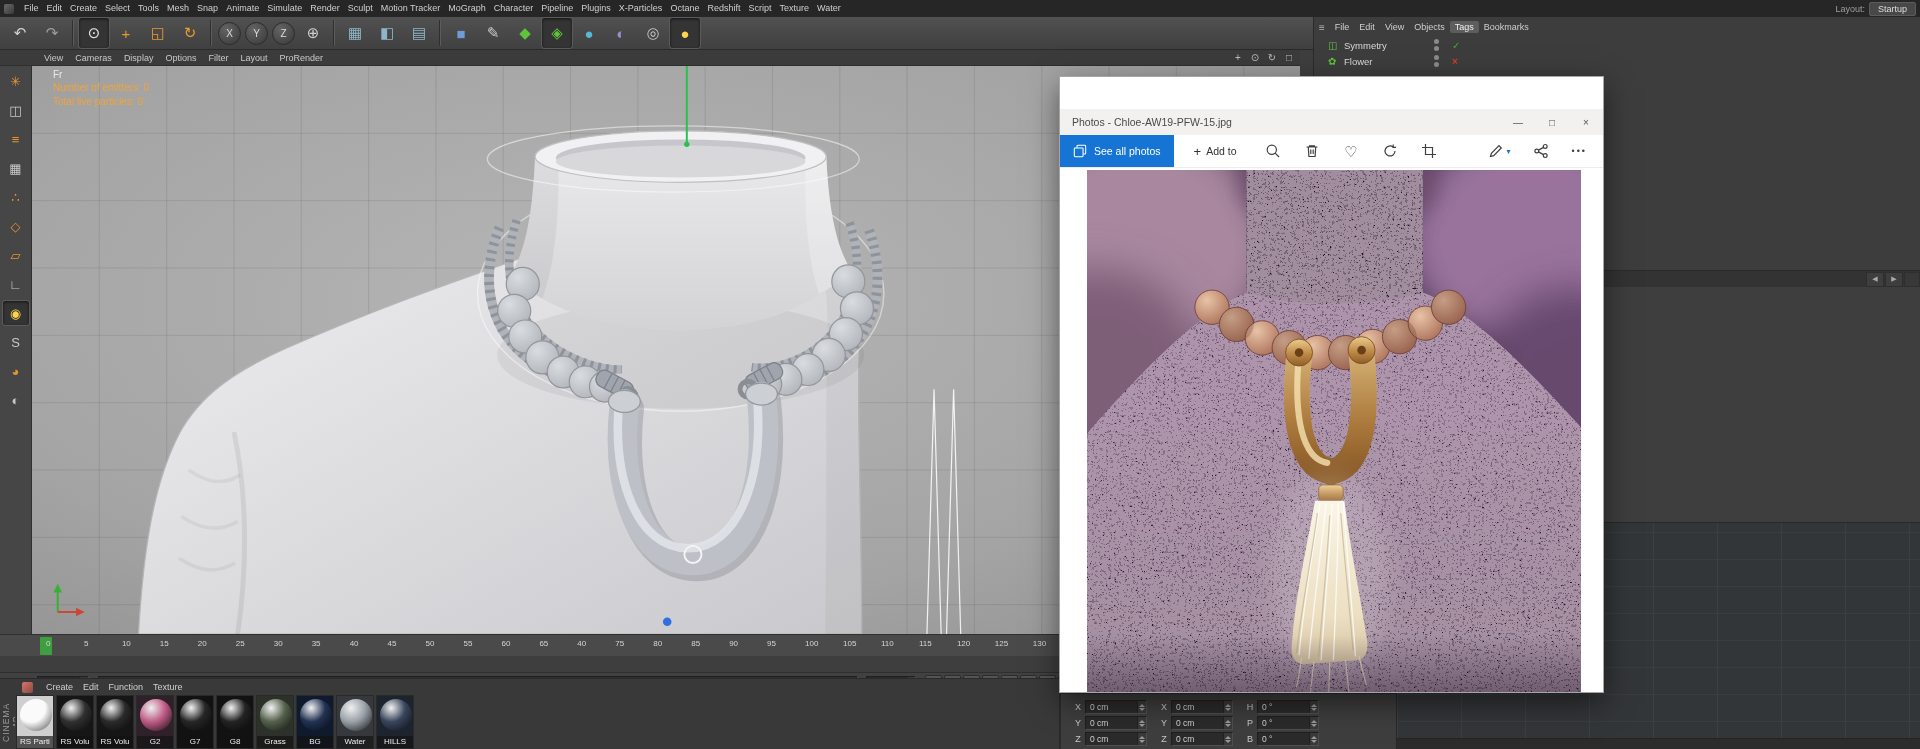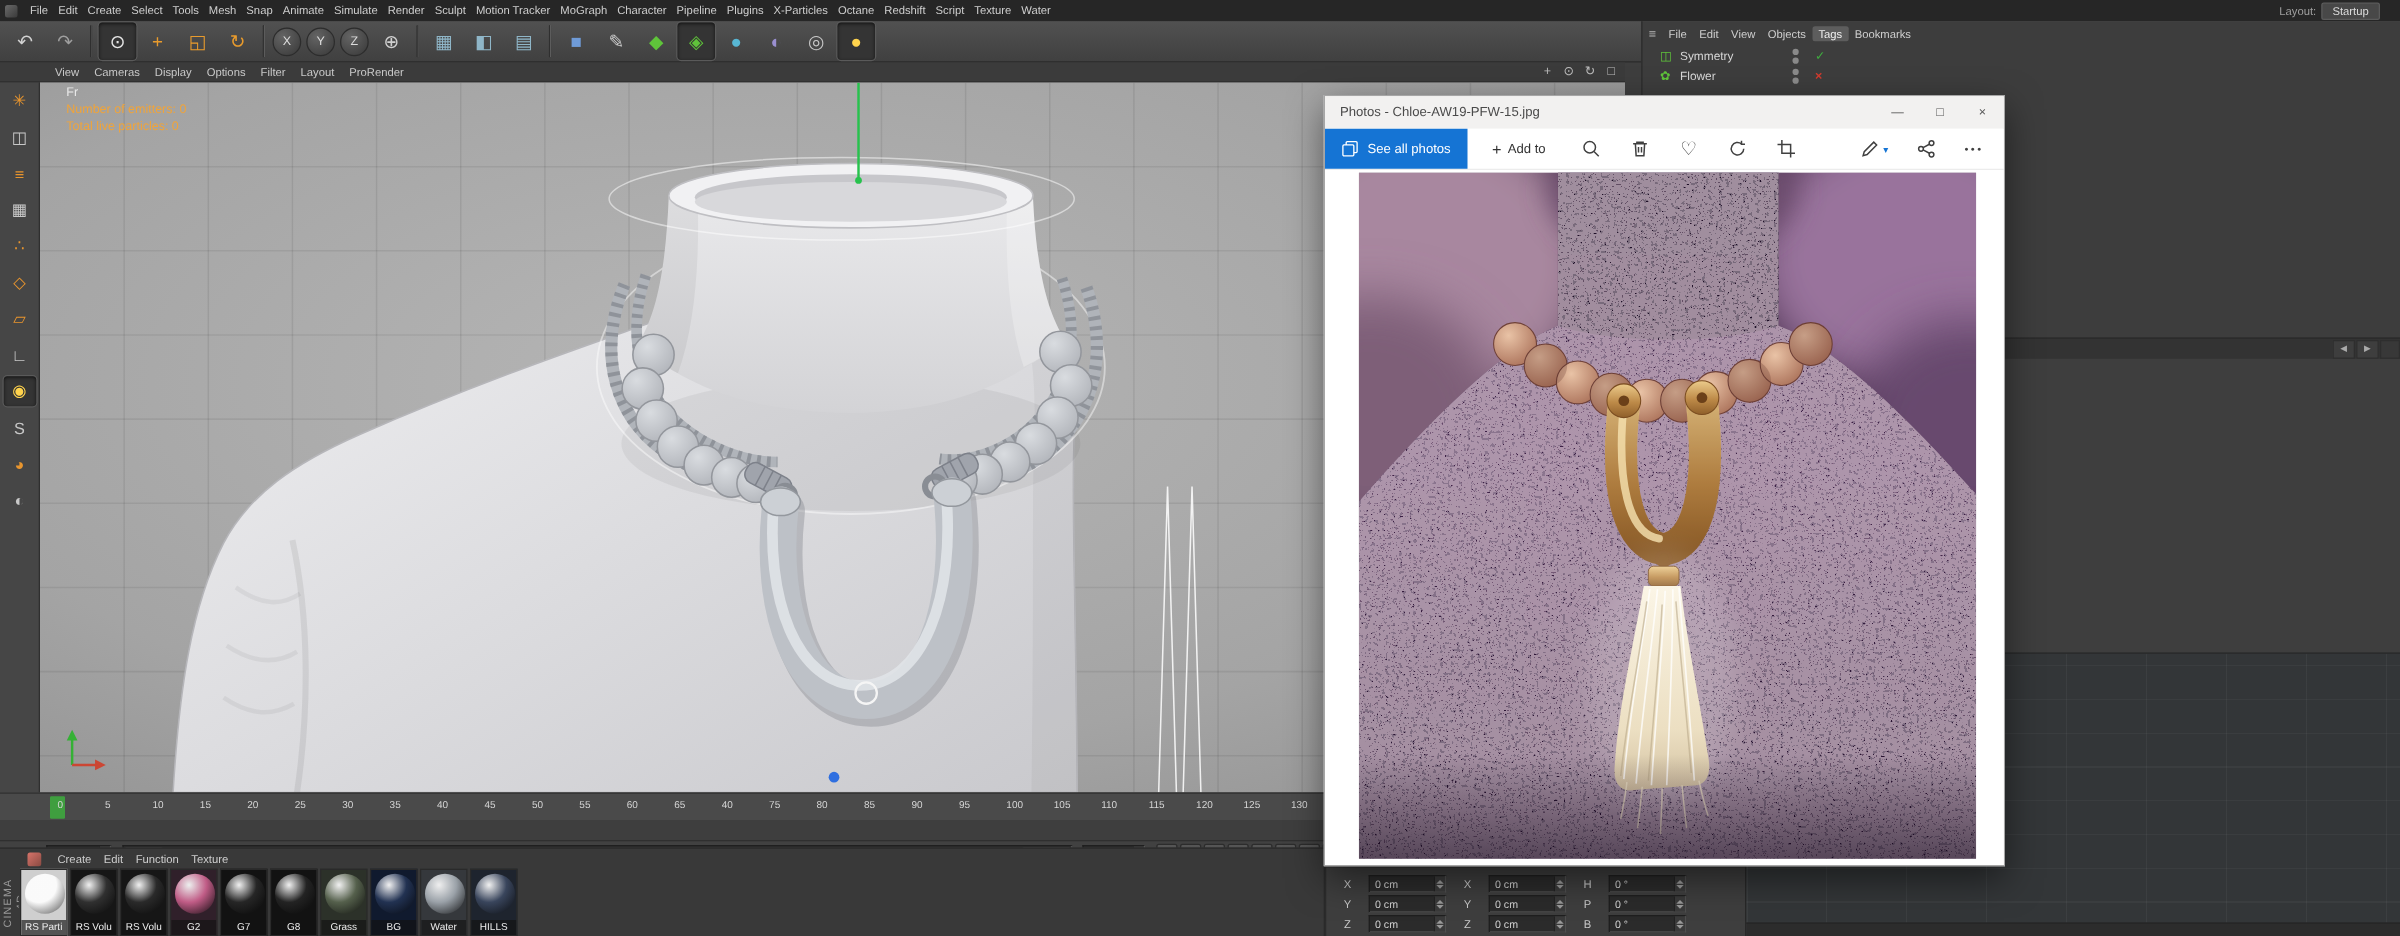--- a/index.html
+++ b/index.html
@@ -6,21 +6,21 @@
   html,body { background:#222; }
   body { font-family:"Liberation Sans","DejaVu Sans",sans-serif; }
   .app { position:relative; width:1920px; height:749px; background:#3e3e3e; overflow:hidden; }
 
   
   .menubar { position:absolute; left:0; top:0; width:1920px; height:17px; background:#262626;
              display:flex; align-items:center; padding-left:4px; }
   .app-icon { width:10px; height:10px; background:linear-gradient(135deg,#6a6a6a,#3a3a3a); border-radius:2px; margin-right:6px; flex:none; }
   .menu-items { display:flex; }
   .menu-item { font-size:9px; color:#cfcfcf; padding:0 4px; line-height:17px; white-space:nowrap; }
-  .layout-chip { margin-left:auto; margin-right:16px; display:flex; align-items:center; gap:4px; }
+  .layout-chip { margin-left:auto; margin-right:4px; display:flex; align-items:center; gap:4px; }
   .layout-label { font-size:9px; color:#9f9f9f; }
   .layout-value { font-size:9px; color:#ddd; background:#484848; border:1px solid #5c5c5c; border-radius:2px; padding:0 8px; line-height:12px; }
 
   
   .main-toolbar { position:absolute; left:0; top:17px; width:1920px; height:33px;
                   background:linear-gradient(#515151,#404040); border-bottom:1px solid #2b2b2b;
                   display:flex; align-items:center; padding-left:4px; }
   .tb-icons { display:flex; align-items:center; }
   .tb-icon { width:30px; height:30px; display:flex; align-items:center; justify-content:center;
              font-size:15px; color:var(--g,#c9c9c9); border-radius:3px; margin:0 1px; }
@@ -114,41 +114,41 @@
                background:#3e3e3e; border:1px solid #2e2e2e; margin-right:1px; }
   .om-sb-corner { width:16px; height:15px; background:#383838; border:1px solid #2e2e2e; }
 
   
   .coord-manager { position:absolute; left:1060px; top:693px; width:336px; height:56px; background:#3e3e3e;
                    border-top:1px solid #2c2c2c; border-left:1px solid #2c2c2c;
                    display:flex; gap:12px; padding:6px 0 0 12px; }
   .coord-col { display:flex; flex-direction:column; gap:2px; }
   .coord-row { display:flex; align-items:center; height:14px; }
   .coord-label { width:10px; font-size:9px; color:#c9c9c9; text-align:center; }
-  .coord-field { margin-left:12px; width:62px; height:14px; background:#2b2b2b; border:1px solid;
+  .coord-field { margin-left:2px; width:62px; height:14px; background:#2b2b2b; border:1px solid;
                  border-color:#1f1f1f #4f4f4f #4f4f4f #1f1f1f; display:flex; align-items:center; }
   .coord-value { font-size:8.5px; color:#d2d2d2; padding-left:4px; flex:1; }
   .coord-stepper { width:9px; height:100%; background:#3a3a3a; border-left:1px solid #222;
                    display:flex; flex-direction:column; align-items:center; justify-content:center; gap:1px; }
   .coord-stepper i.up { width:0; height:0; border-left:3px solid transparent; border-right:3px solid transparent; border-bottom:3px solid #999; }
   .coord-stepper i.dn { width:0; height:0; border-left:3px solid transparent; border-right:3px solid transparent; border-top:3px solid #999; }
 
   
   .fcurve-panel { position:absolute; left:1396px; top:522px; width:524px; height:227px; background:#333638;
                   border-top:1px solid #282828; border-left:1px solid #282828;
                   background-image:repeating-linear-gradient(90deg, rgba(255,255,255,.045) 0 1px, transparent 1px 64px),
                                    repeating-linear-gradient(0deg, rgba(255,255,255,.035) 0 1px, transparent 1px 27px); }
   .fcurve-label { position:absolute; left:8px; top:4px; font-size:9px; color:#9aa0a2; }
   .fcurve-scrollbar { position:absolute; bottom:0; left:0; right:0; height:11px; background:#2c2c2c; border-top:1px solid #252525; }
 
   
   .photos-window { position:absolute; left:1059px; top:76px; width:545px; height:617px; background:#fff;
                    border:1px solid #a6a6a6; box-shadow:0 10px 28px rgba(0,0,0,.5); z-index:10;
                    display:flex; flex-direction:column; }
-  .pw-titlebar { height:26px; background:#f2f1f0; display:flex; align-items:center; padding-left:12px; flex:none; }
+  .pw-titlebar { height:26px; background:#f2f1f0; display:flex; align-items:center; padding-left:12px; flex:none;margin-top:32px; }
   .pw-title { font-size:10.5px; color:#4a4a4a; white-space:nowrap; }
   .pw-controls { margin-left:auto; display:flex; height:100%; }
   .pw-ctrl { width:34px; display:flex; align-items:center; justify-content:center; font-size:10px; color:#555; }
   .pw-toolbar { height:33px; background:#fff; display:flex; align-items:center; border-bottom:1px solid #ececec; flex:none; }
   .pw-see-all { height:100%; background:var(--color-accent-blue,#1574d4); color:#fff; display:flex; align-items:center;
                 gap:7px; padding:0 13px; font-size:10.5px; white-space:nowrap; }
   .pw-see-all svg { width:14px; height:14px; fill:none; stroke:#fff; stroke-width:1.2; }
   .pw-add-to { display:flex; align-items:center; gap:5px; margin-left:20px; font-size:10.5px; color:#333; }
   .pw-plus { font-size:13px; color:#333; }
   .pw-tools { margin-left:auto; display:flex; align-items:center; gap:22px; margin-right:16px; }

